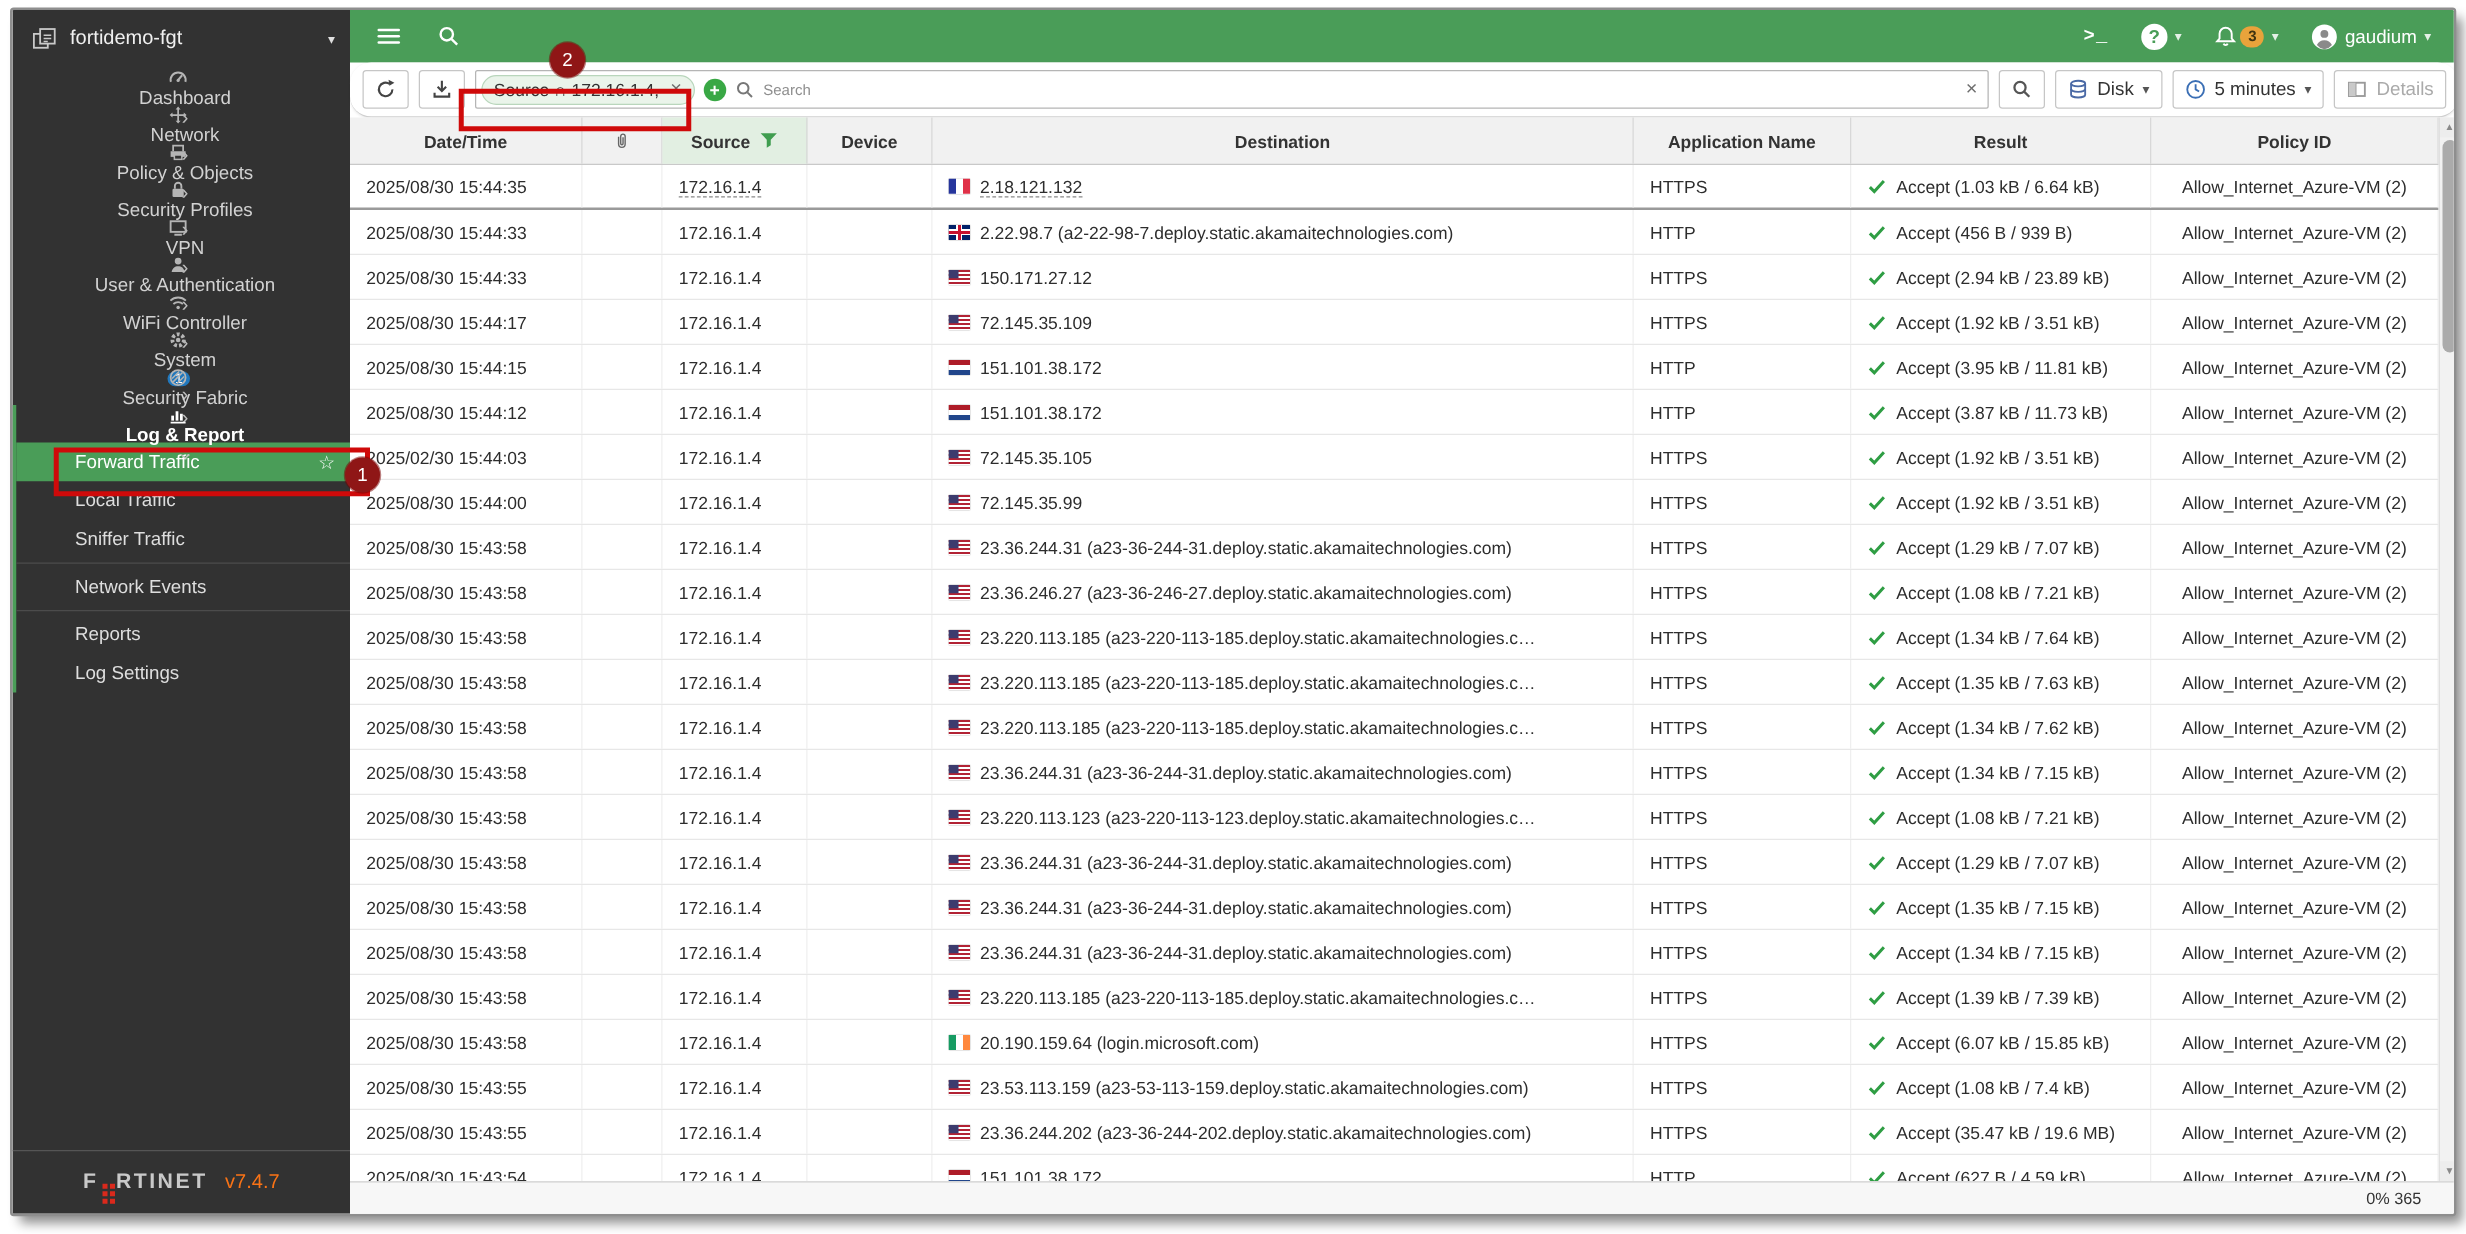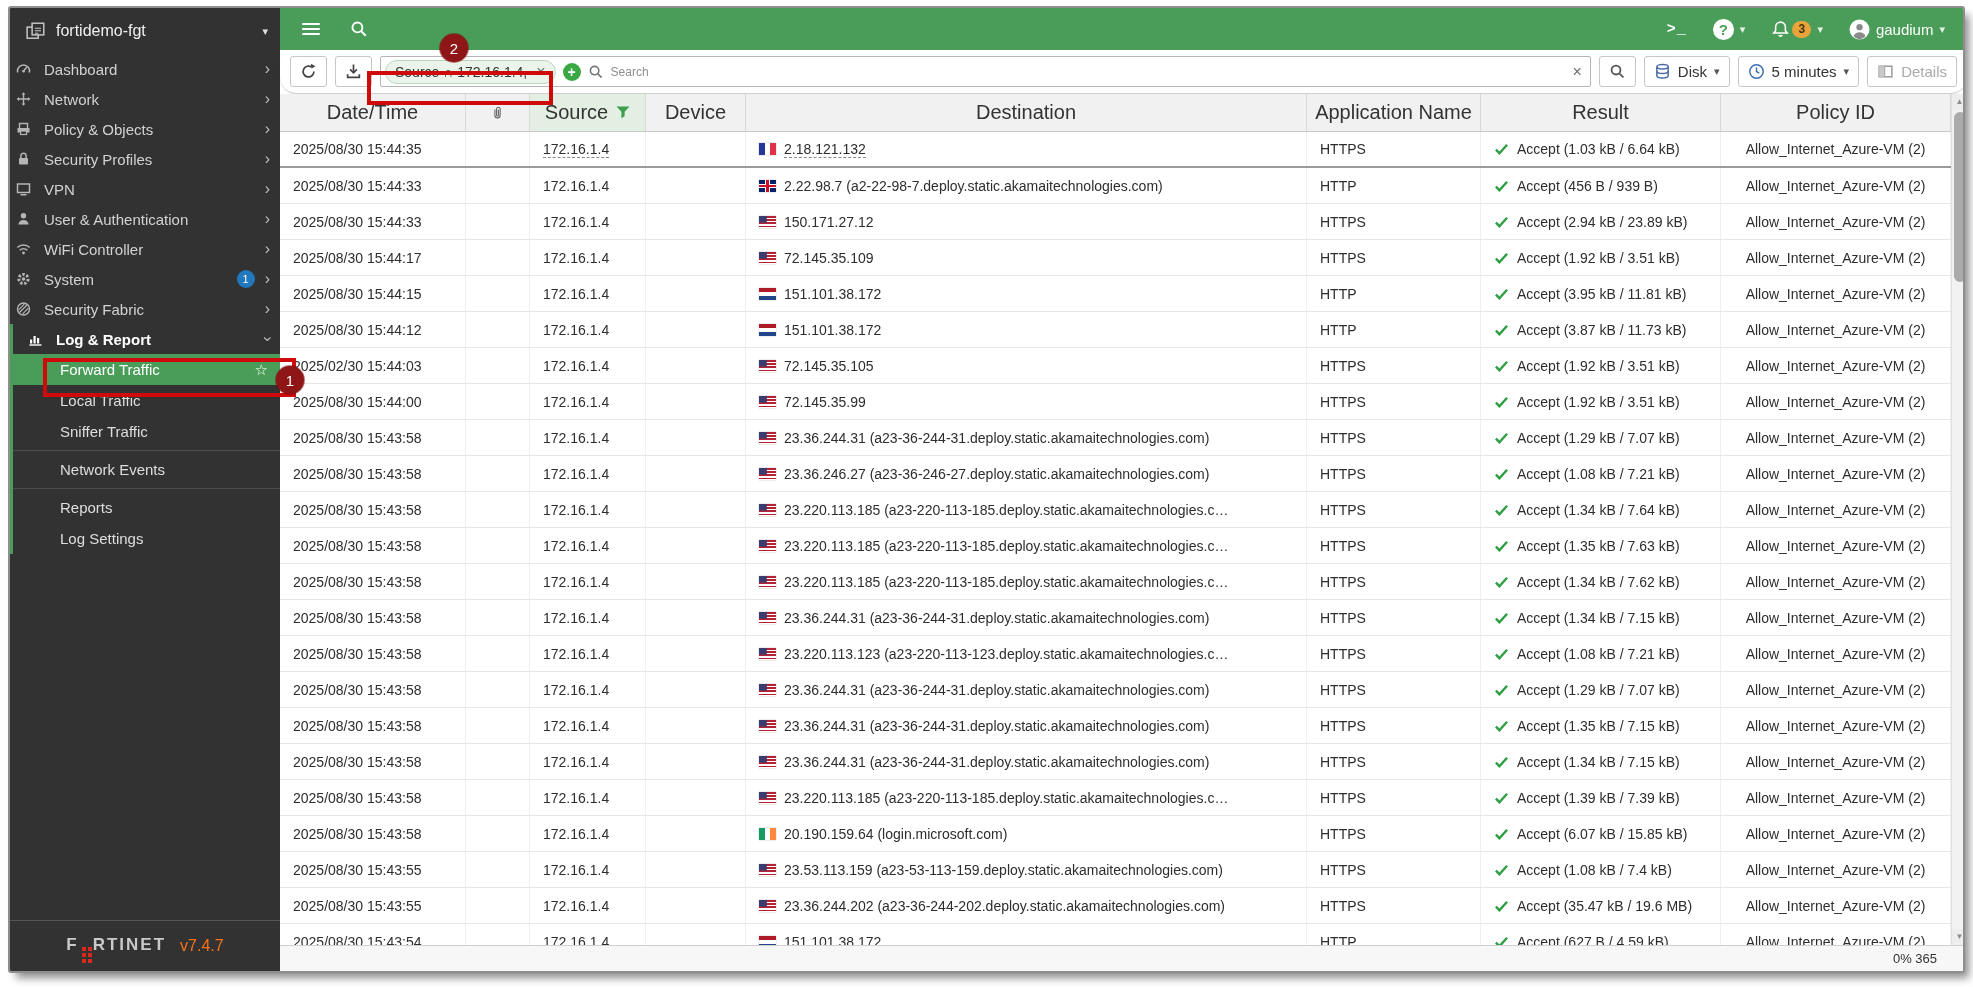--- a/index.html
+++ b/index.html
@@ -9,21 +9,21 @@
 
   .frame { position:absolute; left:8px; top:6px; width:1957px; height:967px;
     border:2px solid #8e8e8e; border-radius:3px; background:#fff; overflow:hidden;
     box-shadow: 6px 7px 9px -2px rgba(0,0,0,.45); }
 
   
   .sidebar { position:absolute; left:0; top:0; width:270px; height:100%; background:#323232; color:#d6d6d6; }
   .sb-header { height:46px; display:flex; align-items:center; padding:0 12px 0 16px; cursor:pointer; }
   .sb-header .dev-name { color:#f0f0f0; font-size:16px; margin-left:10px; flex:1; }
   .caret { font-size:11px; color:rgba(255,255,255,.85); }
-  .sb-item { height:30px; display:flex; align-items:center; padding:0 10px 0 4px; font-size:15px; color:#d2d2d2; cursor:pointer; }
+  .sb-item { height:30px; display:flex; align-items:center; padding:0 10px 0 16px; font-size:15px; color:#d2d2d2; cursor:pointer;flex-direction:column; }
   .sb-item .sb-ico { width:18px; height:16px; margin-right:12px; display:inline-flex; align-items:center; justify-content:center; }
   .sb-item .sb-label { flex:1; white-space:nowrap; }
   .sb-item .chev { color:#bdbdbd; font-size:16px; line-height:1; }
   .chev.down { display:inline-block; transform:rotate(90deg); }
   .sb-badge { background:#2178bd; color:#fff; font-size:11px; min-width:18px; height:18px; border-radius:9px;
     display:inline-flex; align-items:center; justify-content:center; margin-right:10px; padding:0 4px; }
   .sb-group { border-left:3px solid #4a9d58; }
   .sb-group .sb-item { padding-left:13px; }
   .sb-group .sb-item .sb-label { font-weight:bold; color:#fff; }
   .sb-sub { height:31px; display:flex; align-items:center; padding:0 12px 0 47px; font-size:15px; color:#dedede; cursor:pointer; }
@@ -65,21 +65,21 @@
     padding:0 9px; gap:9px; font-size:14px; color:#333; white-space:nowrap; cursor:pointer; }
   .pill .x, .searchbox .clear-x { color:#6e6e6e; font-size:16px; line-height:1; cursor:pointer; }
   .plus-circle { width:18px; height:18px; border-radius:50%; background:#39a845; color:#fff; font-size:14px; font-weight:bold;
     display:inline-flex; align-items:center; justify-content:center; cursor:pointer; }
   .search-input { flex:1; border:none; outline:none; font-size:12px; color:#333; font-family:"Liberation Sans",sans-serif; }
   .search-input::placeholder { color:#8e8e8e; }
 
   
   .grid-cols { display:grid; grid-template-columns:186px 64px 116px 100px 1fr 174px 240px 230px; }
   .thead { height:38px; background:#f1f1f1; border-bottom:1px solid #c9c9c9; width:1671px; }
-  .th { display:flex; align-items:center; justify-content:center; gap:8px; font-size:20px; color:#333; font-weight:normal;
+  .th { display:flex; align-items:center; justify-content:center; gap:8px; font-size:14px; color:#333; font-weight:bold;
     border-right:1px solid #d8d8d8; height:100%; cursor:pointer; white-space:nowrap; }
   .th.filtered { background:#e2efe2; }
   .tbody { width:1671px; height:813px; overflow:hidden; }
   .trow { height:36px; border-bottom:1px solid #e7e7e7; cursor:pointer; }
   .trow.first { border-bottom:2px solid #9a9a9a; }
   .td { display:flex; align-items:center; padding:0 13px; font-size:14px; color:#2d2d2d; border-right:1px solid #efefef;
     white-space:nowrap; overflow:hidden; }
   .td.center { justify-content:center; }
   .dashed { border-bottom:1px dashed #888; }
   .flag { width:17px; height:12px; display:inline-block; margin-right:8px; flex:none; box-shadow:0 0 1px rgba(0,0,0,.45); }

